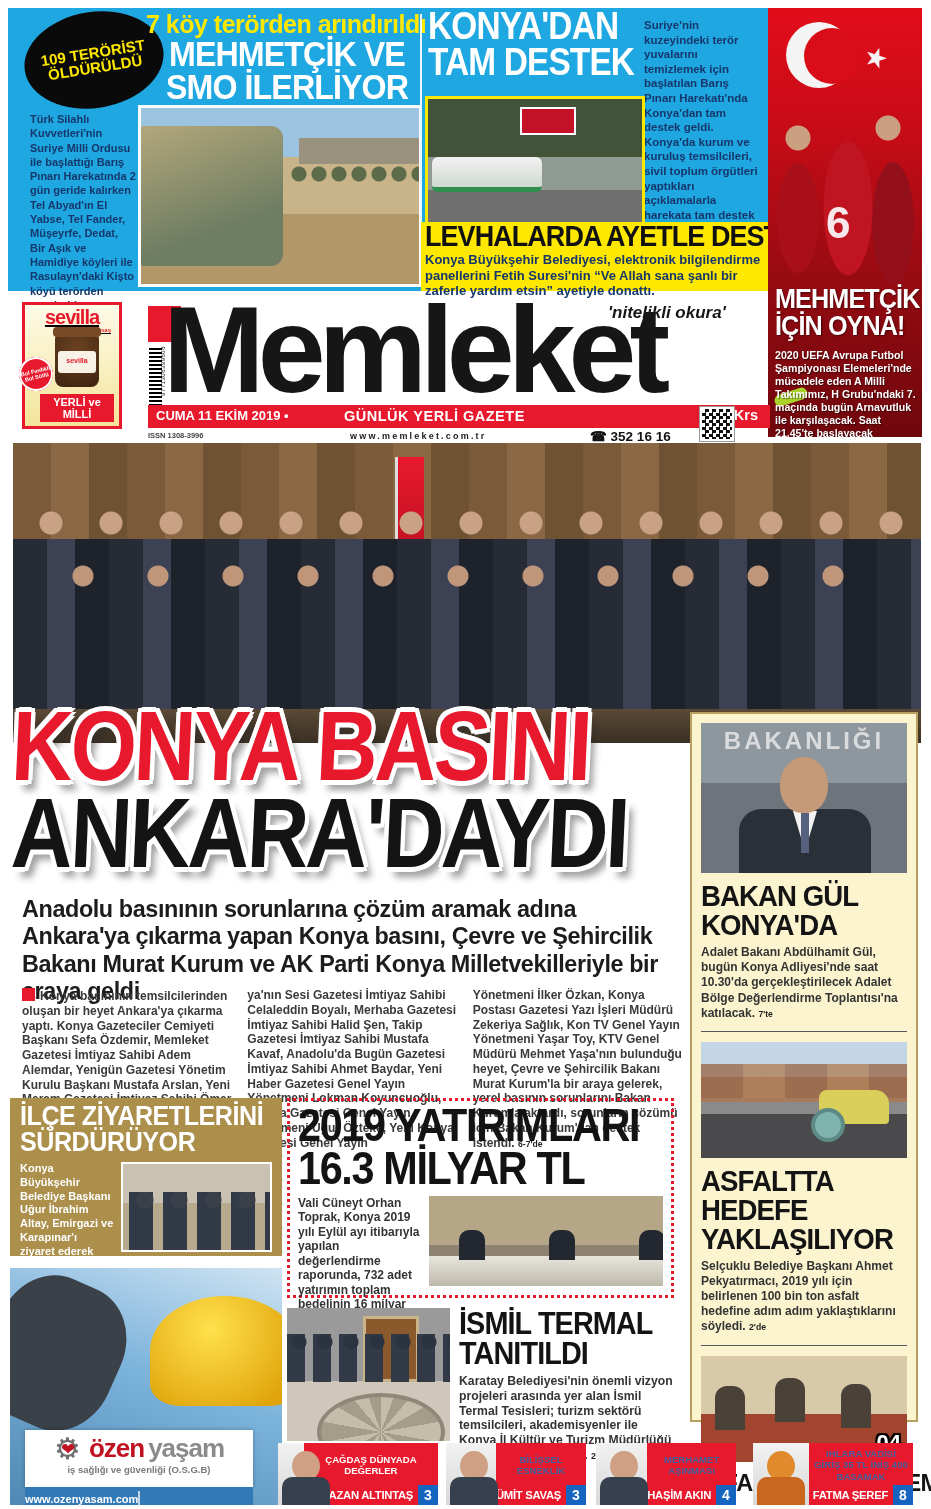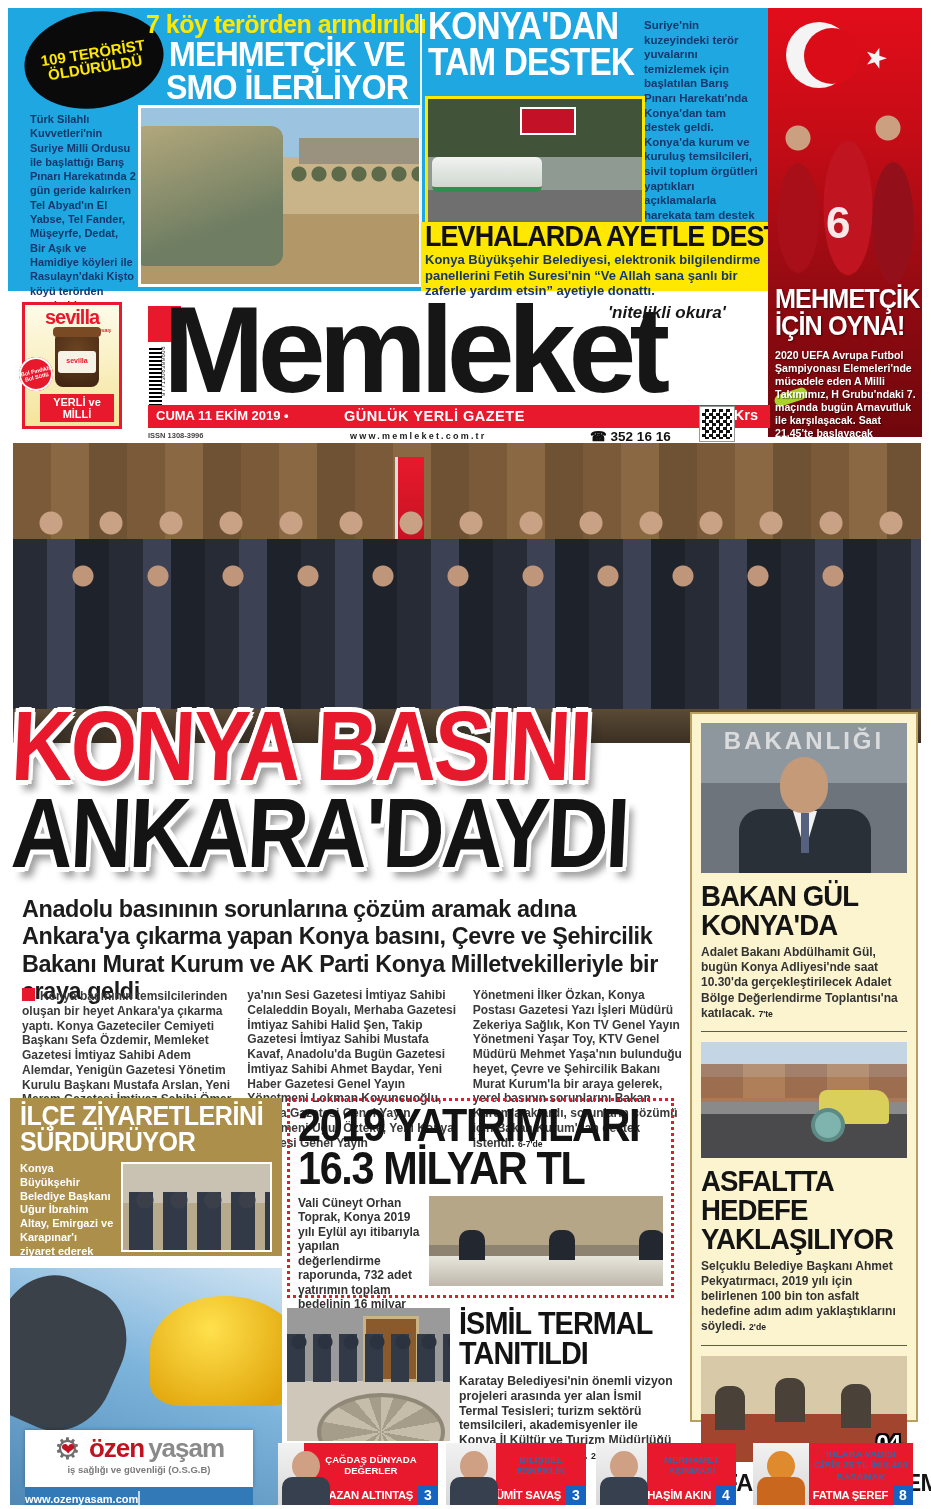--- a/index.html
+++ b/index.html
@@ -30,21 +30,21 @@
   .crescent{position:absolute;left:18px;top:14px;width:66px;height:66px;border-radius:50%;background:#f4f4f4;}
   .crescent-inner{position:absolute;left:36px;top:20px;width:56px;height:56px;border-radius:50%;background:#d90c17;}
   .flag-star{position:absolute;left:96px;top:34px;color:#f4f4f4;font-size:27px;transform:rotate(18deg);}
   .players{position:absolute;left:0;top:90px;width:100%;height:230px;
     background-image:radial-gradient(ellipse 34px 90px at 30px 120px,#a80f18 0 60%,rgba(0,0,0,0) 62%),radial-gradient(ellipse 40px 110px at 80px 110px,#c01420 0 60%,rgba(0,0,0,0) 62%),radial-gradient(ellipse 34px 100px at 125px 125px,#93101a 0 60%,rgba(0,0,0,0) 62%),radial-gradient(circle at 30px 40px,#caa081 0 12px,rgba(0,0,0,0) 13px),radial-gradient(circle at 120px 30px,#caa081 0 12px,rgba(0,0,0,0) 13px);}
   .jersey-num{position:absolute;left:58px;top:190px;color:#fff;font-weight:900;font-size:44px;opacity:.9;}
   .boot{position:absolute;left:6px;bottom:34px;width:34px;height:12px;background:#a9d32a;border-radius:6px;transform:rotate(-18deg);}
   .spor-headline{position:absolute;left:7px;top:278px;color:#fff;font-weight:900;font-size:28px;line-height:.95;letter-spacing:-1px;transform:scaleX(.9);transform-origin:left top;text-shadow:1px 1px 2px rgba(0,0,0,.5);}
   .spor-body{position:absolute;left:7px;top:341px;width:142px;color:#fff;font-weight:700;font-size:10.6px;line-height:1.22;text-shadow:1px 1px 1px rgba(0,0,0,.5);}
   
-  .sevilla{position:absolute;left:22px;top:302px;width:100px;height:127px;border:3px solid #e8192c;background:linear-gradient(180deg,#fefbe9,#f4e49a);box-sizing:border-box;}
+  .sevilla{position:absolute;left:22px;top:302px;width:100px;height:127px;border:3px solid #e8192c;background:linear-gradient(180deg,#fefbe9,#f4e49a);box-sizing:border-box;text-decoration:underline;}
   .sevilla-logo{text-align:center;color:#e8192c;font-weight:800;font-size:20px;letter-spacing:-1px;line-height:1;margin-top:2px;}
   .sevilla-gesas{text-align:right;color:#e8192c;font-weight:700;font-size:6px;margin-right:8px;}
   .jar{position:absolute;left:30px;top:28px;width:44px;height:54px;background:radial-gradient(circle at 50% 30%,#6b4322,#3d2310);border-radius:6px 6px 8px 8px;}
   .jar .lid{position:absolute;left:-2px;top:-6px;width:48px;height:10px;background:#7a4a24;border-radius:4px;}
   .jar .label{position:absolute;left:3px;top:18px;width:38px;height:22px;background:#f6f2e6;border-radius:3px;color:#e8192c;font-weight:800;font-size:7px;text-align:center;line-height:2.8;}
   .sevilla-badge{position:absolute;left:-6px;top:52px;width:34px;height:34px;background:#e8192c;border-radius:50%;color:#fff;font-weight:800;font-size:5.5px;display:flex;align-items:center;justify-content:center;text-align:center;transform:rotate(-14deg);box-shadow:0 0 0 2px #fff inset;}
   .yerli{position:absolute;left:15px;right:5px;bottom:4px;background:#e8192c;color:#fff;font-weight:800;font-size:11px;text-align:center;padding:2px 0;}
   .logo-square{position:absolute;left:148px;top:306px;width:33px;height:36px;background:#e8192c;}
   .barcode{position:absolute;left:149px;top:346px;width:13px;height:60px;background:repeating-linear-gradient(0deg,#000 0 2px,#fff 2px 4px);}
   .barcode-num{position:absolute;left:160px;top:346px;font-size:6px;color:#111;writing-mode:vertical-rl;transform:rotate(180deg);letter-spacing:.5px;}

